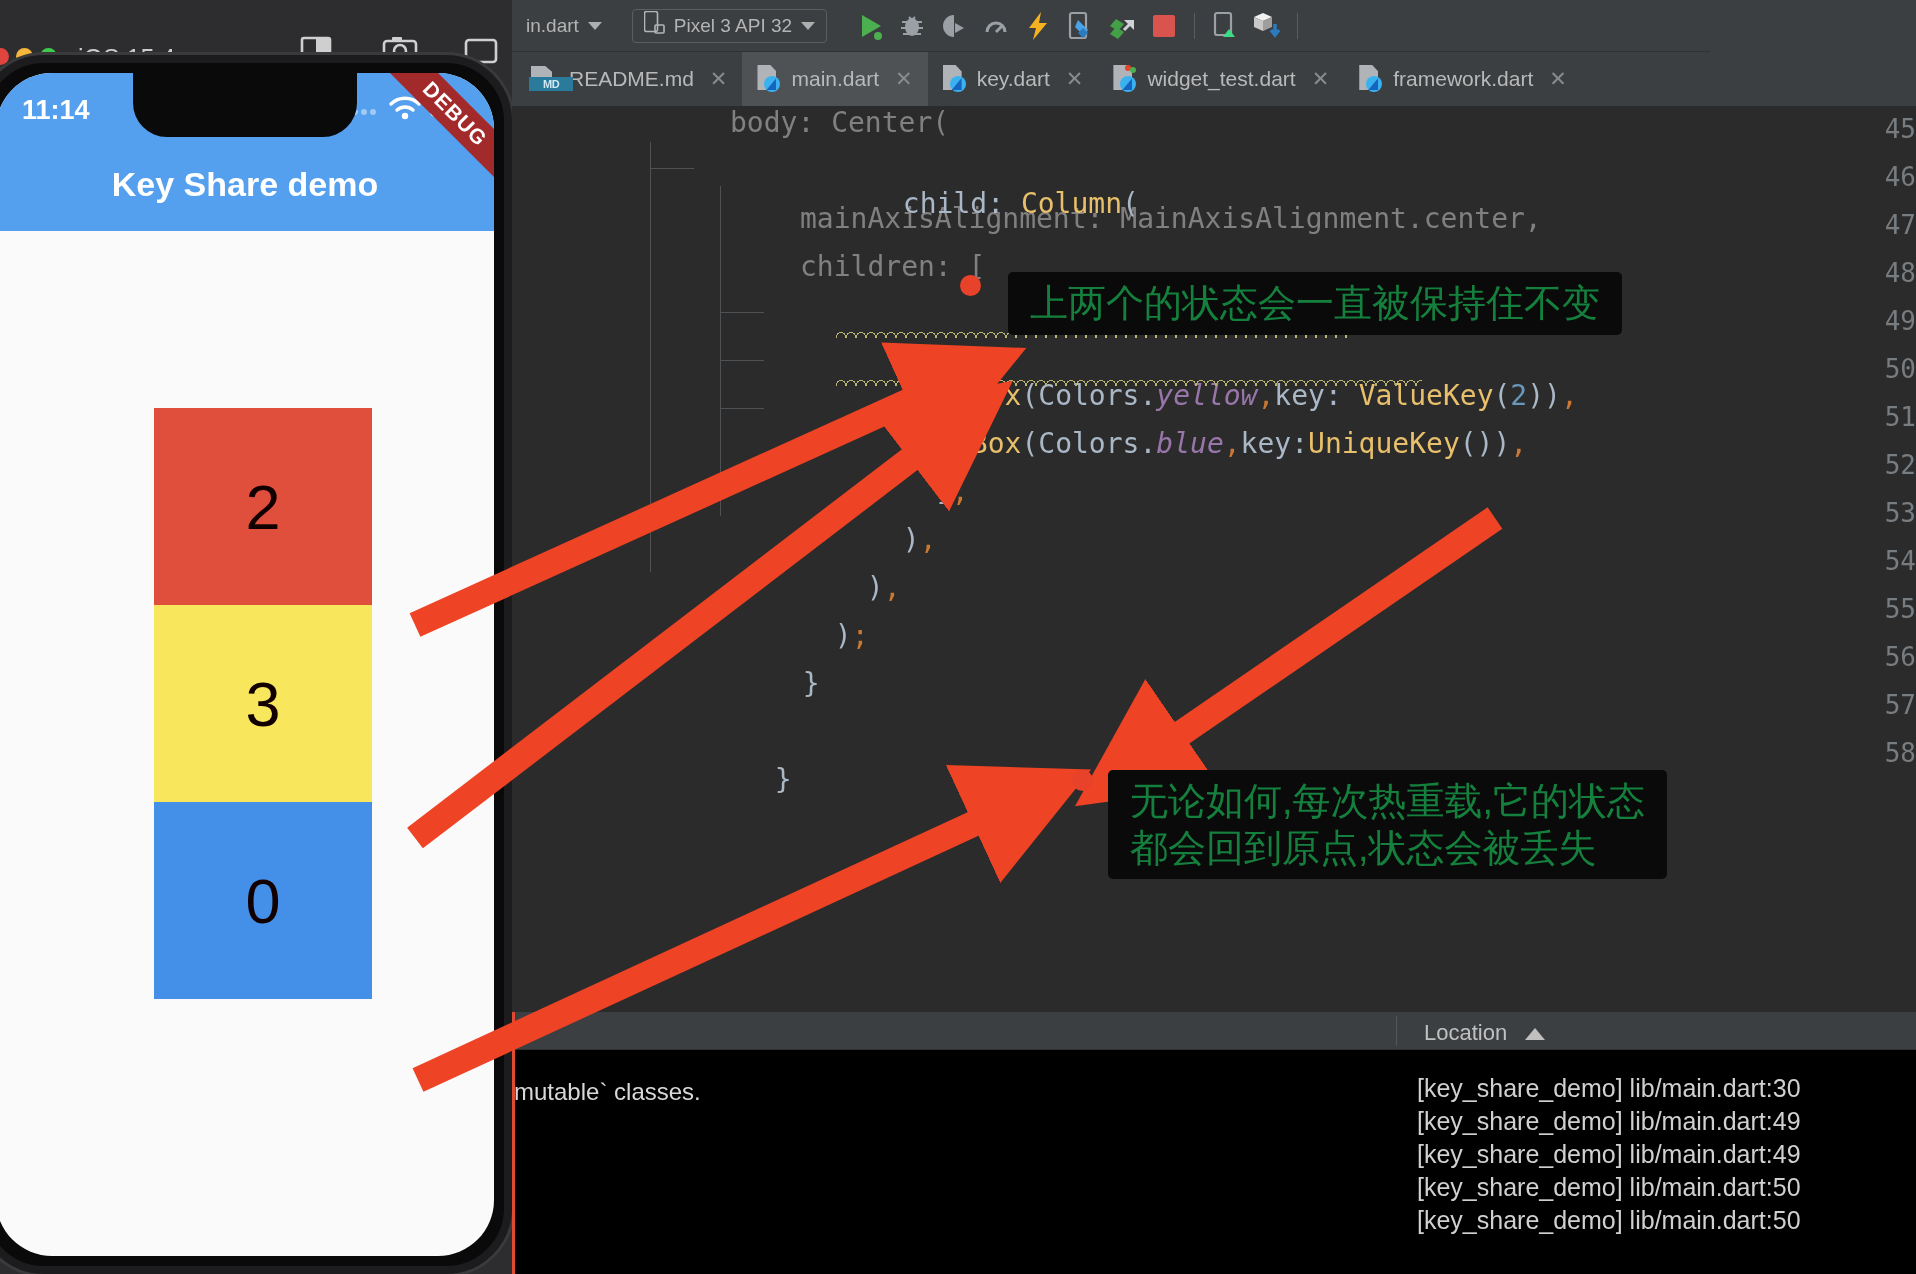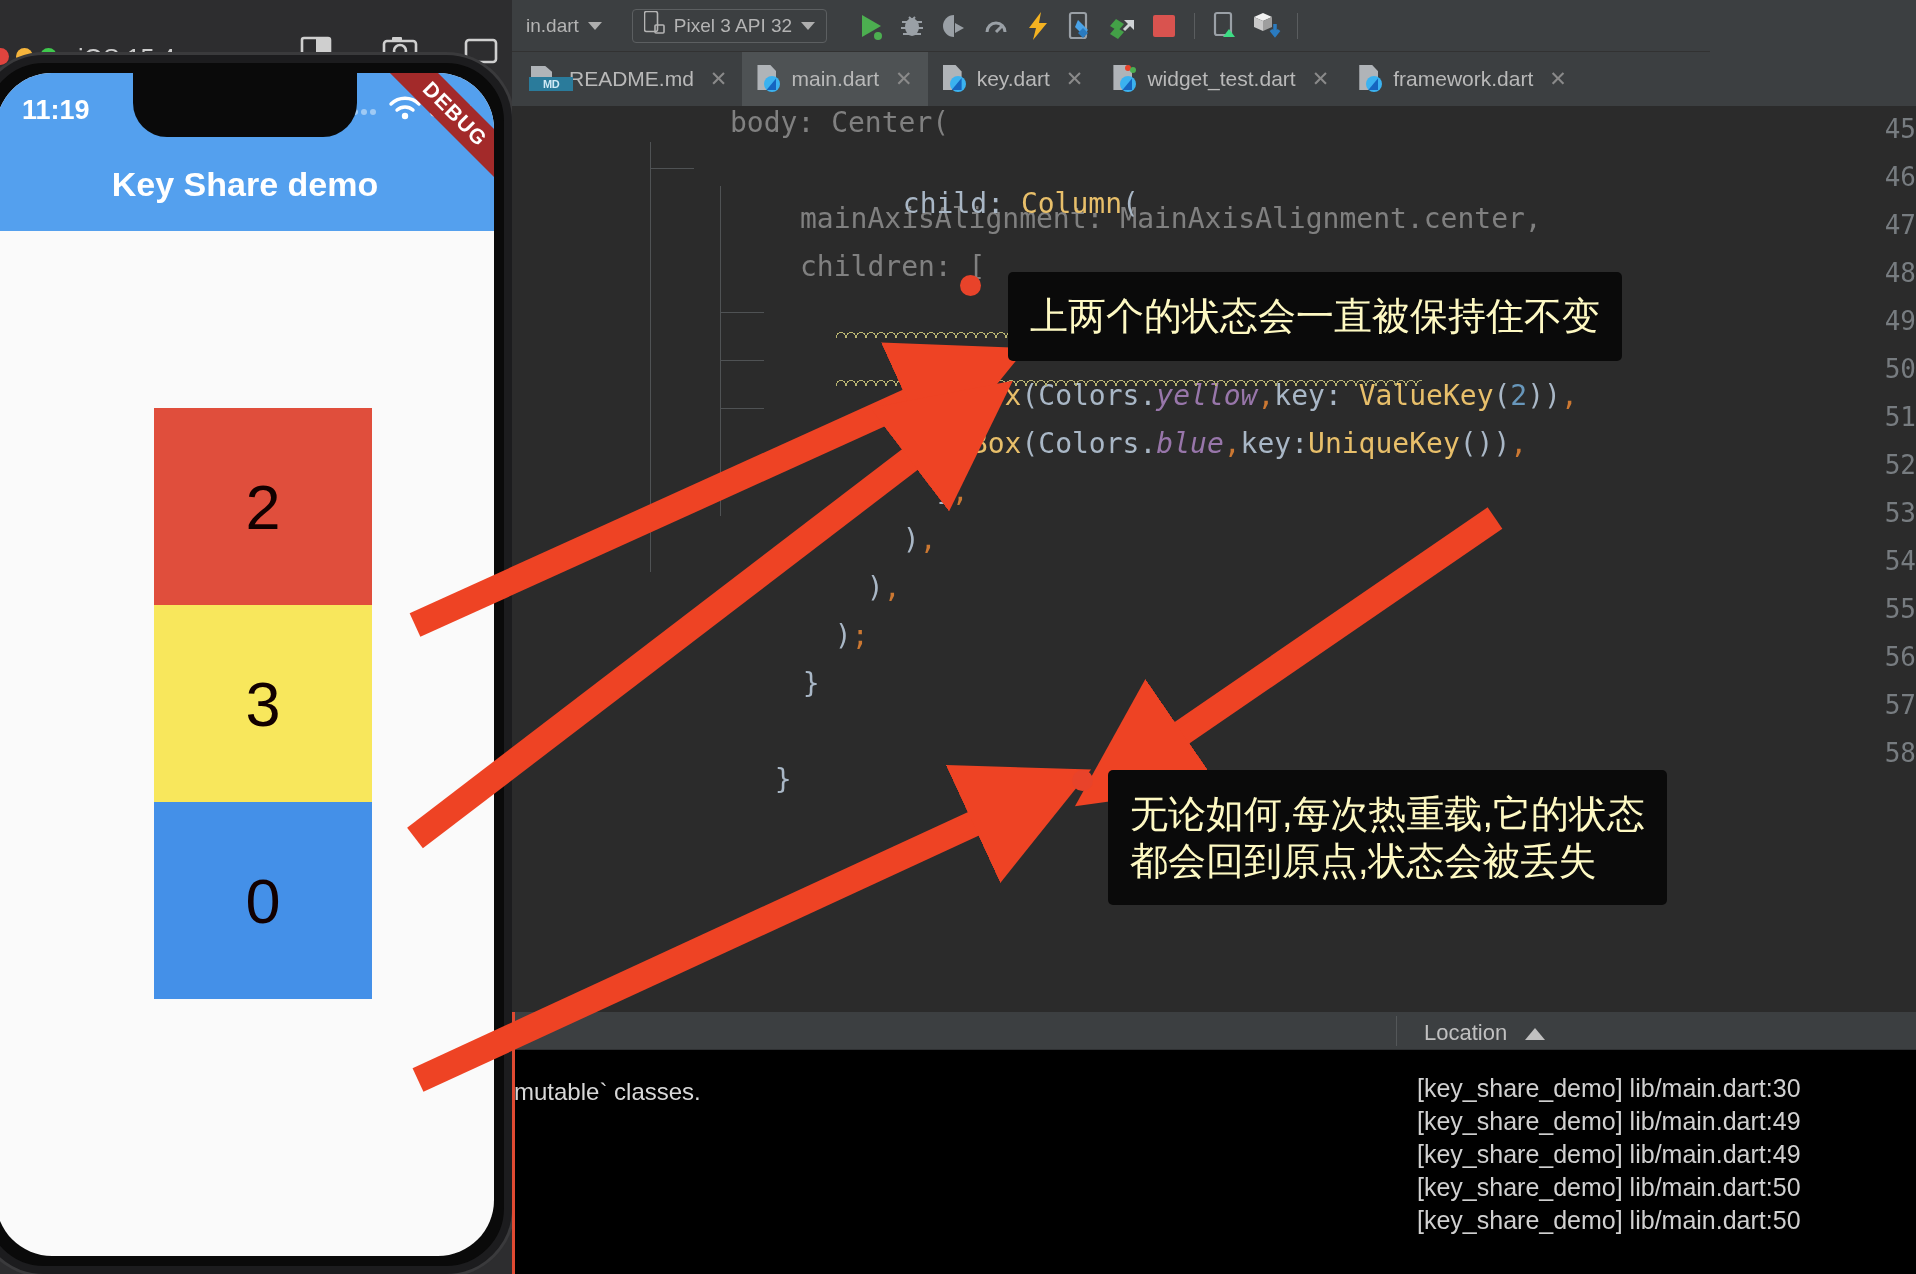--- a/index.html
+++ b/index.html
@@ -203,22 +203,22 @@
   .box {
     position: absolute; left: 158px; width: 218px;
     display: flex; align-items: center; justify-content: center;
     font-size: 63px; color: #120000;
   }
 
   
   #annot { position: absolute; left: 0; top: 0; width: 1916px; height: 1274px;
     z-index: 40; pointer-events: none; }
   .callout {
-    position: absolute; background: #0a0a0a; color: #fef9c3;
-    font-size: 38px; line-height: 1.23; padding: 21px 22px;
+    position: absolute; background: #0a0a0a; color: #15803d;
+    font-size: 38px; line-height: 1.23; padding: 8px 22px;
     border-radius: 5px; white-space: pre; z-index: 45;
     font-family: "Liberation Sans", sans-serif;
   }
   .reddot { position: absolute; width: 21px; height: 21px; border-radius: 50%;
     background: #e8432a; z-index: 46; }
 </style>
 </head>
 <body>
 
 <div id="root">
@@ -484,21 +484,21 @@
         <svg width="42" height="36" viewBox="0 0 42 36">
             <rect x="6" y="6" width="30" height="22" rx="3" fill="none" stroke="#cfcfcf" stroke-width="2.6"></rect>
           </svg>
       </div>
     </div>
 
     <div id="phone">
       <div id="screen">
         <div id="appbar">
           <div id="notch"></div>
-          <div id="status-time">11:19</div>
+          <div id="status-time">11:14</div>
           <div id="status-right">
             <span>
               <svg width="38" height="10" viewBox="0 0 38 10">
                 <circle cx="4" cy="7" r="3" fill="#9fcaf5"></circle>
                   <circle cx="13" cy="7" r="3" fill="#9fcaf5"></circle>
                 <circle cx="22" cy="7" r="3" fill="#9fcaf5"></circle>
                   <circle cx="31" cy="7" r="3" fill="#9fcaf5"></circle>
               </svg>
             </span>
             <span>

